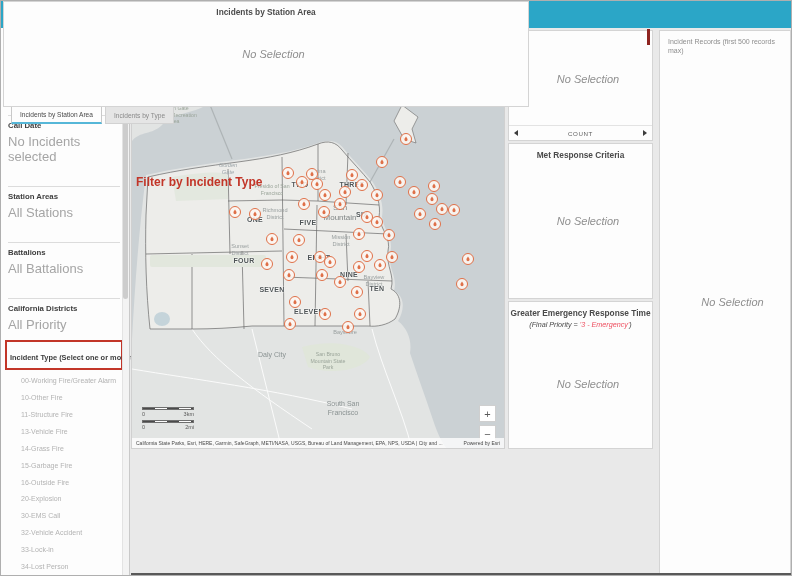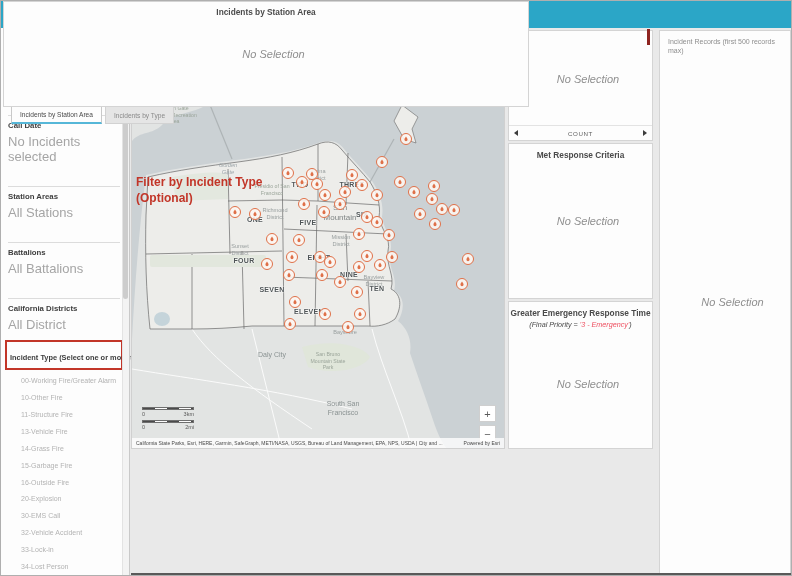--- a/index.html
+++ b/index.html
@@ -141,21 +141,21 @@
           <div class="filter">
             <div class="flabel">Station Areas</div>
             <div class="fvalue">All Stations</div>
           </div>
           <div class="filter">
             <div class="flabel">Battalions</div>
             <div class="fvalue">All Battalions</div>
           </div>
           <div class="filter">
             <div class="flabel">California Districts</div>
-            <div class="fvalue">All District</div>
+            <div class="fvalue">All Priority</div>
           </div>
         </div>
       <div class="itype-box">
         <span>Incident Type (Select one or more to ...</span>
       </div>
       <ul class="itype-list" id="itype-list">
           <li>00-Working Fire/Greater Alarm</li>
           <li>10-Other Fire</li>
           <li>11-Structure Fire</li>
           <li>13-Vehicle Fire</li>
@@ -501,21 +501,20 @@
         </div>
         <div class="marker" style="left: 210px; top: 292px;">
           <svg width="6" height="6" viewBox="0 0 10 10">
             <path d="M5 .8 C6.6 3 7.6 4.2 7.6 6 A2.6 2.6 0 0 1 2.4 6 C2.4 4.2 3.4 3 5 .8 Z" fill="#DF7048"></path>
           </svg>
         </div>
       </div>
 
     <div class="annotation">
       <div>Filter by Incident Type</div>
-      <div>(Optional)</div>
     </div>
 
     <div class="basemap-btn">
       <div class="cell">
         <svg width="12" height="12" viewBox="0 0 12 12" stroke="#4E9FC7" fill="none" stroke-width="1">
           <rect x="1.5" y="1.5" width="9" height="9"></rect>
             <path d="M2.5 8.5 L5 5.5 L7 7.5 L9.5 4.5"></path>
           <circle cx="4.2" cy="4" r=".9" fill="#4E9FC7" stroke="none"></circle>
         </svg>
       </div>

